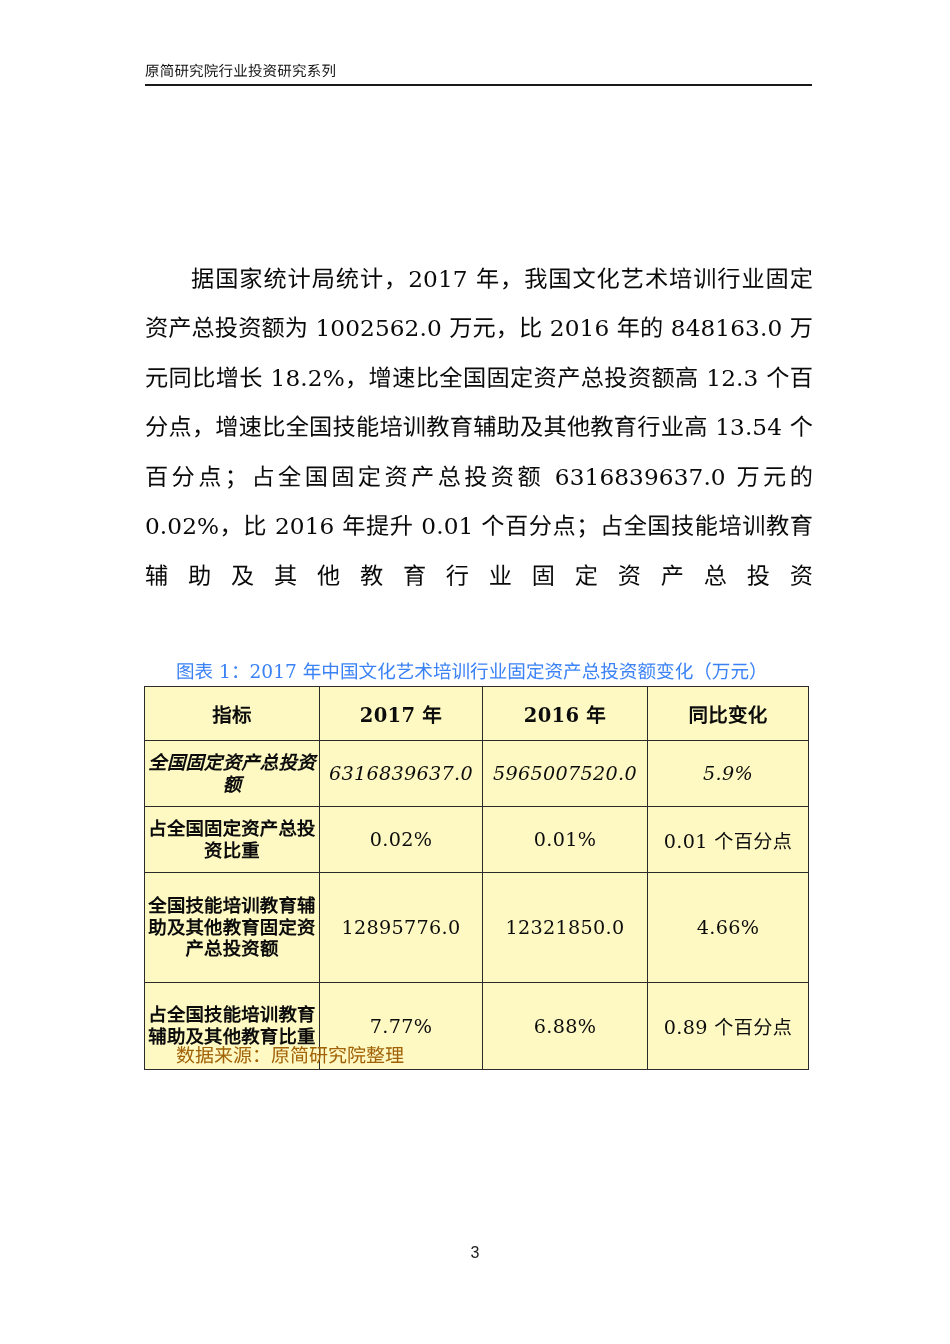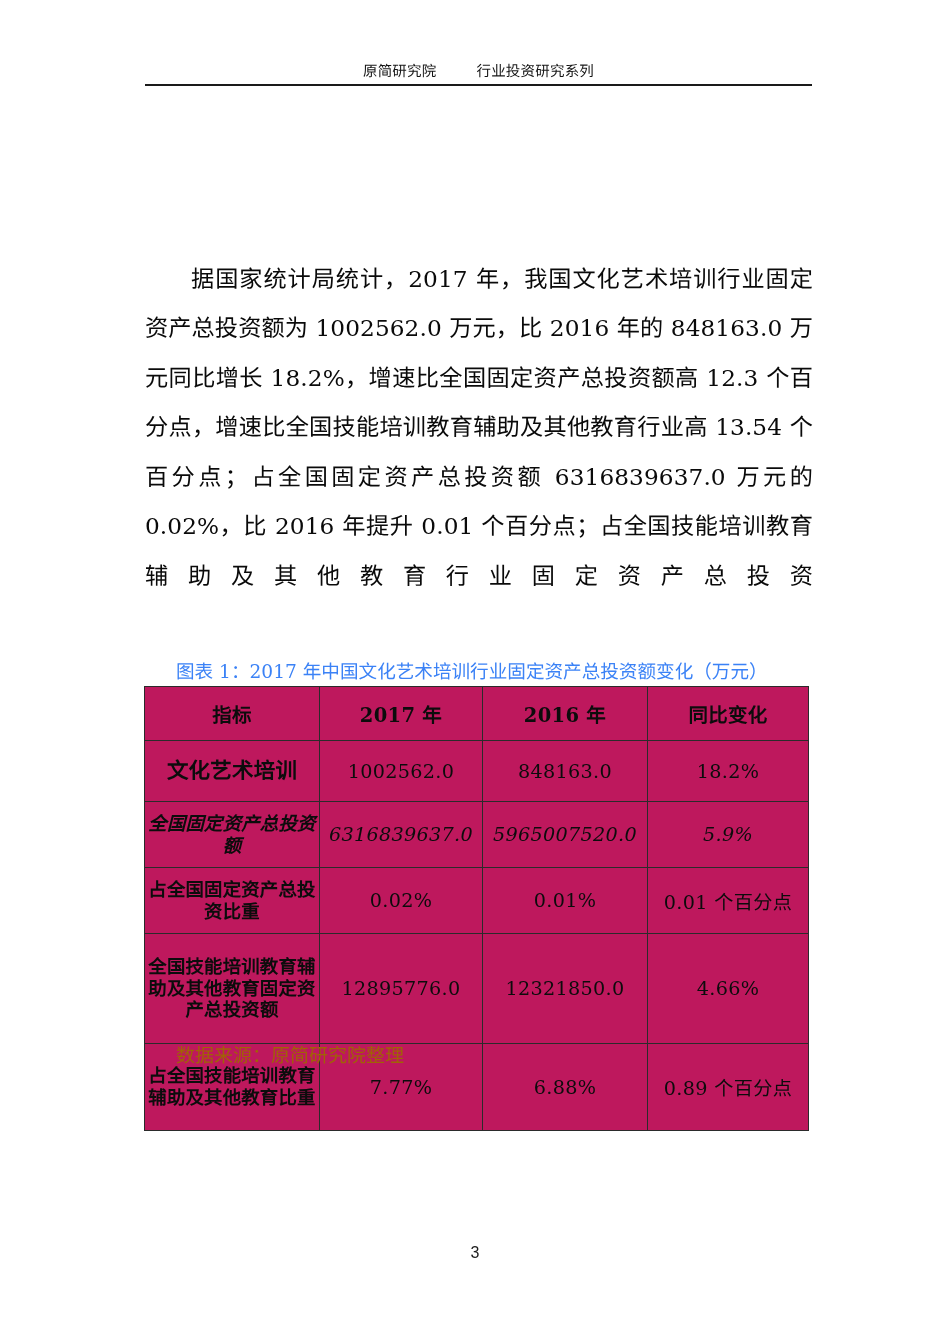--- a/index.html
+++ b/index.html
@@ -25,29 +25,28 @@
   }
 
   
   .page-header {
     position: absolute;
     left: 145px;
     top: 63px;
     width: 667px;
     display: flex;
     align-items: flex-end;
-    justify-content: center;
+    justify-content: flex-start;
     border-bottom: 2.4px solid #1a1a1a;
     padding-bottom: 4px;
     font-family: "Liberation Sans", "DejaVu Sans", sans-serif;
     font-size: 14.5px;
     line-height: 1.2;
     color: #141414;
     letter-spacing: 0.2px;
-    gap: 40px;
   }
   .page-header .hdr-left,
   .page-header .hdr-right { white-space: nowrap; }
 
   
   .section-title {
     position: absolute;
     left: 143px;
     top: 133px;
     width: 672px;
@@ -91,21 +90,21 @@
   .data-table-wrap {
     position: absolute;
     left: 144px;
     top: 686px;
     width: 664px;
   }
   table.data-table {
     width: 664px;
     border-collapse: collapse;
     table-layout: fixed;
-    background: #be185d;
+    background: #fef9c3;
   }
   table.data-table td,
   table.data-table th {
     border: 1.3px solid #2b2b2b;
     text-align: center;
     vertical-align: middle;
     padding: 4px 3px;
     color: #0c0c0c;
   }
   col.c-label { width: 175px; }
@@ -191,26 +190,20 @@
       </colgroup>
       <thead>
         <tr>
           <th>指标</th>
           <th>2017 年</th>
           <th>2016 年</th>
           <th>同比变化</th>
         </tr>
       </thead>
       <tbody>
-        <tr class="r-1">
-          <td class="lbl big">文化艺术培训</td>
-          <td class="val">1002562.0</td>
-          <td class="val">848163.0</td>
-          <td class="val">18.2%</td>
-        </tr>
         <tr class="r-2">
           <td class="lbl">全国固定资产总投资额</td>
           <td class="val">6316839637.0</td>
           <td class="val">5965007520.0</td>
           <td class="val">5.9%</td>
         </tr>
         <tr class="r-3">
           <td class="lbl">占全国固定资产总投资比重</td>
           <td class="val">0.02%</td>
           <td class="val">0.01%</td>

